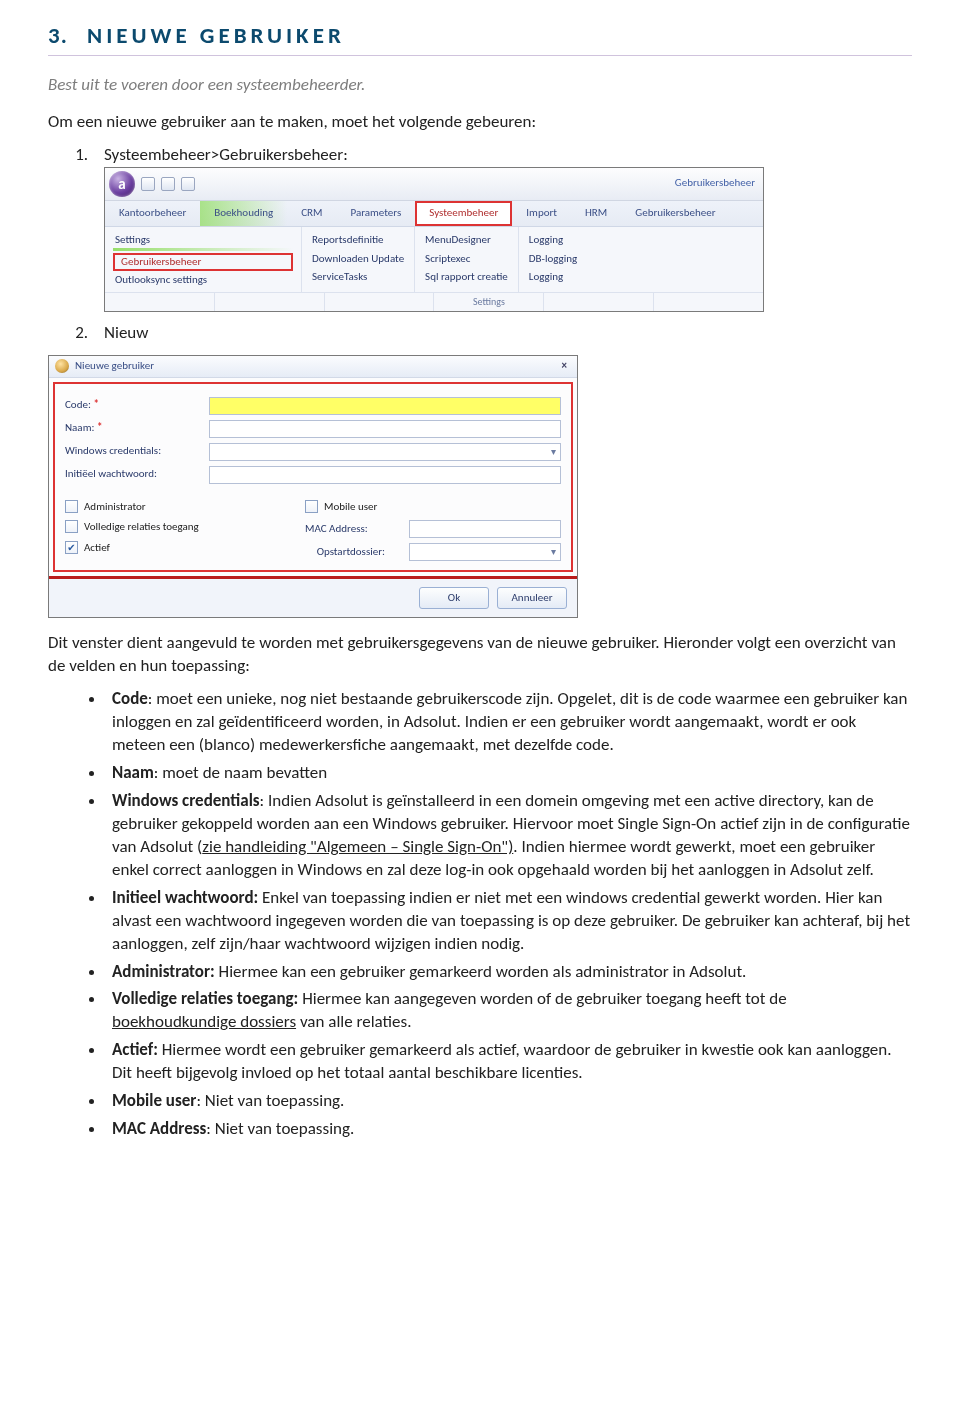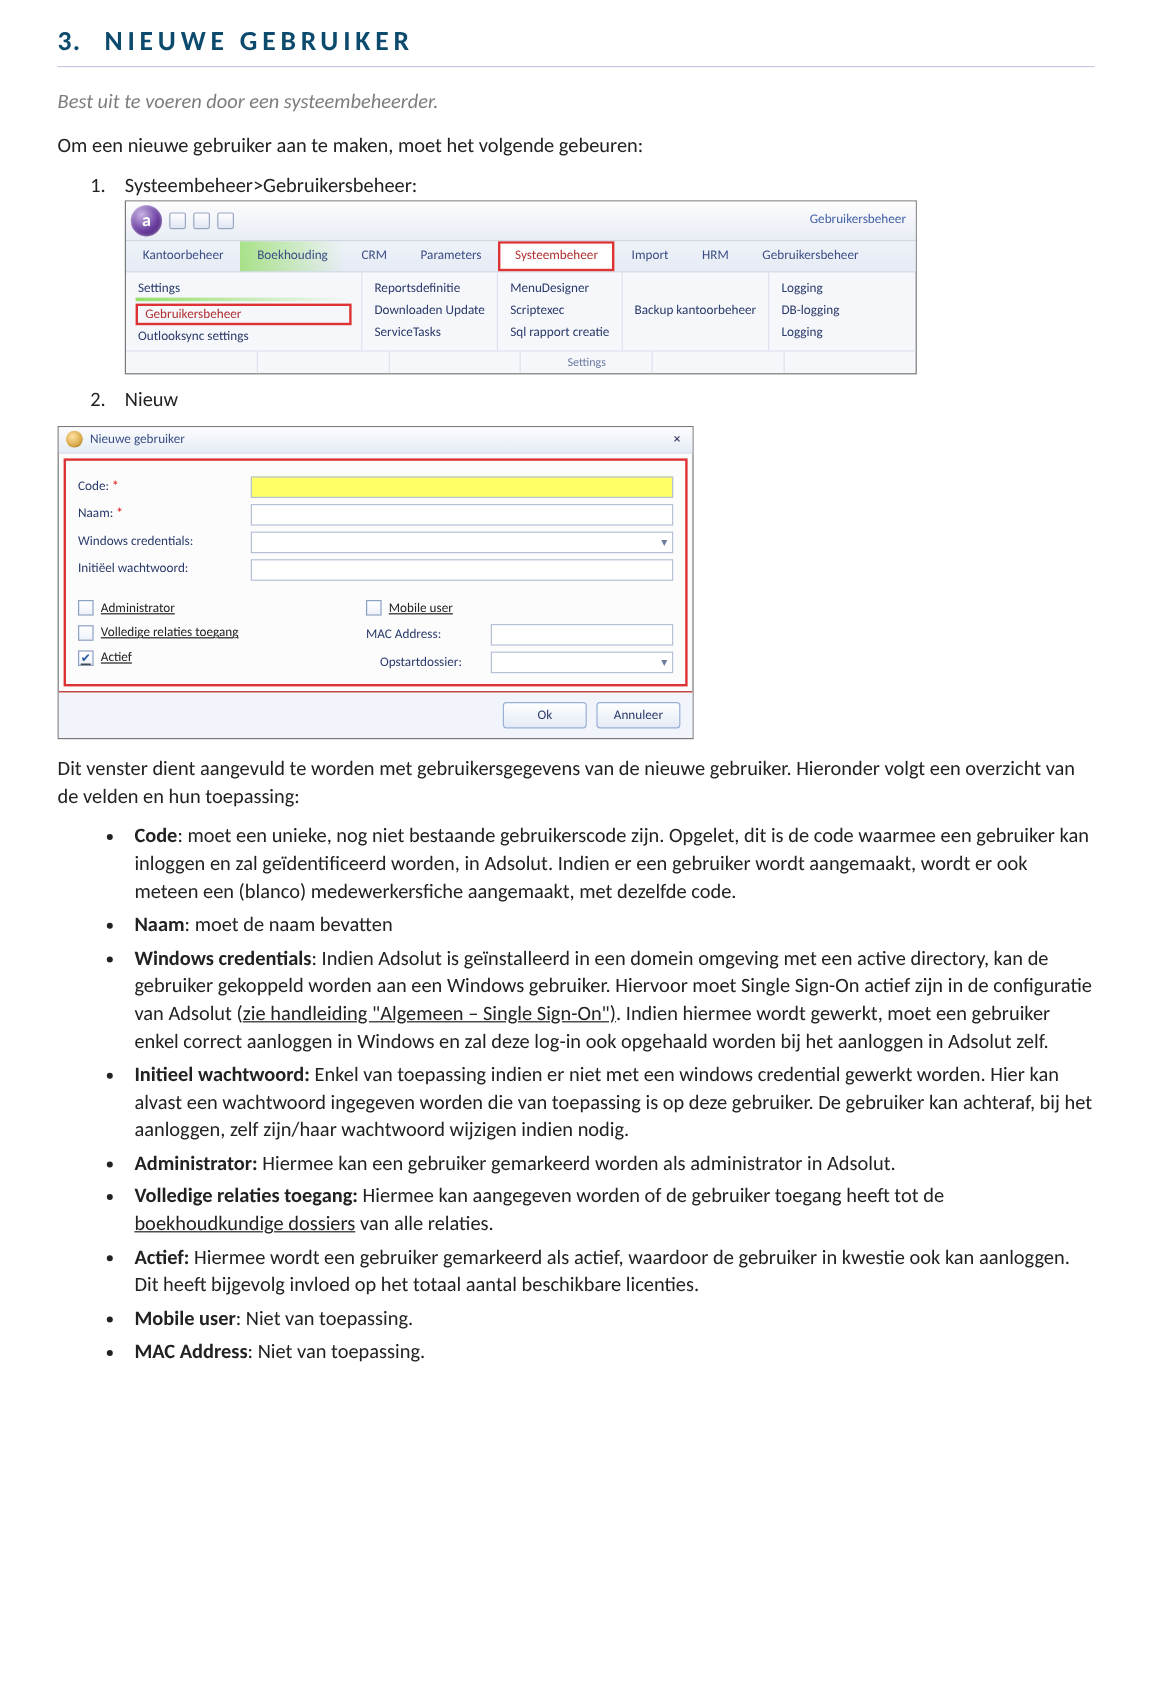--- a/index.html
+++ b/index.html
@@ -138,32 +138,32 @@
   .frow .combo {
     height: 18px; border: 1px solid #b5c0d6; background: #fff;
     flex: 1; position: relative;
   }
   .frow .combo::after {
     content: "▾"; position: absolute; right: 4px; top: 1px;
     color: #6b7ba0; font-size: 10px;
   }
   .chk-cols { display: flex; margin-top: 10px; gap: 30px; }
   .chk-col { flex: 1; }
-  .chk-row { display:flex; align-items:center; margin: 6px 0; gap:6px;text-decoration:underline; }
+  .chk-row { display:flex; margin: 6px 0; gap:6px; }
   .chk-row label{ width:auto; }
   .chk-box {
     width: 13px; height: 13px; border: 1px solid #8aa0c4;
     background: linear-gradient(#fff,#eef2f9);
     display: inline-flex; align-items:center; justify-content:center;
     font-size: 10px; color: #2a5aa0;
   }
   .btn-row {
     display: flex; justify-content: flex-end; gap: 8px;
     padding: 8px 10px; background: #f1f4fa;
-    border-top: 1px solid #b91c1c;
+    border-top: 3px solid #b91c1c;
   }
   .btn {
     min-width: 70px; height: 22px;
     border: 1px solid #9ab0d4;
     background: linear-gradient(#fdfefe,#e4ebf6);
     color: #2a3a6a; font-size: 11px;
     display:flex; align-items:center; justify-content:center;
     border-radius: 3px;
   }
 
@@ -217,25 +217,20 @@
         </div>
         <div class="ribbon-col">
           <div class="cell">Reportsdefinitie</div>
           <div class="cell">Downloaden Update</div>
           <div class="cell">ServiceTasks</div>
         </div>
         <div class="ribbon-col">
           <div class="cell">MenuDesigner</div>
           <div class="cell">Scriptexec</div>
           <div class="cell">Sql rapport creatie</div>
-        </div>
-        <div class="ribbon-col">
-          <div class="cell">&nbsp;</div>
-          <div class="cell">Backup kantoorbeheer</div>
-          <div class="cell">&nbsp;</div>
         </div>
         <div class="ribbon-col">
           <div class="cell">Logging</div>
           <div class="cell">DB-logging</div>
           <div class="cell">Logging</div>
         </div>
       </div>
       <div class="ribbon-footer">
         <span>&nbsp;</span>
         <span>&nbsp;</span>

